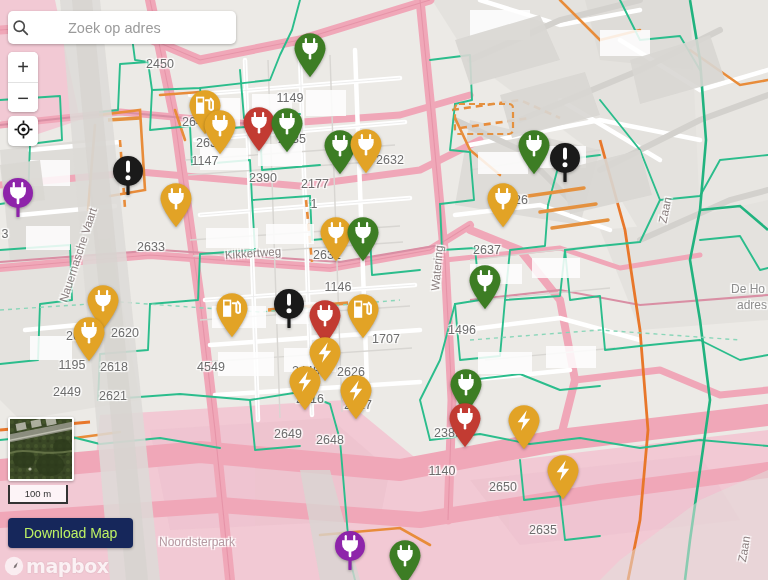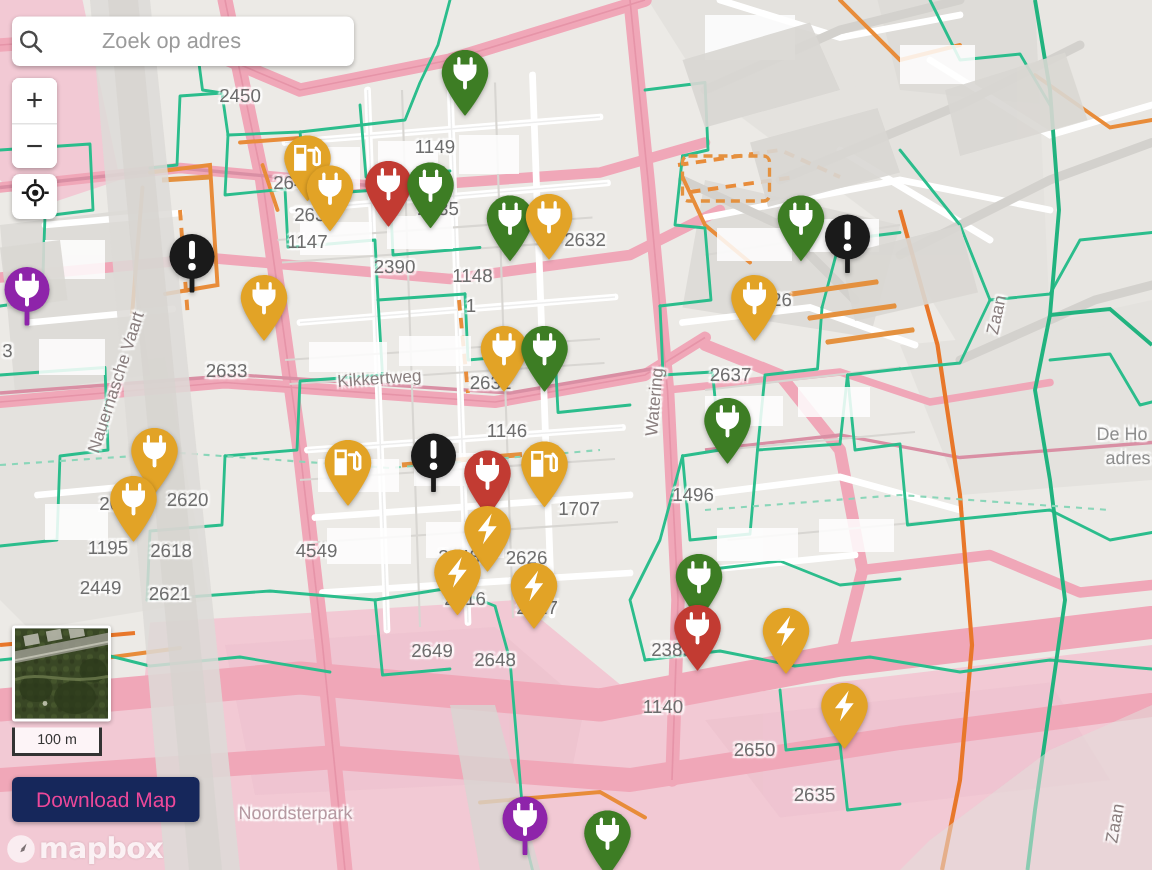--- a/index.html
+++ b/index.html
@@ -82,21 +82,21 @@
     position:absolute;left:8px;top:485px;width:56px;height:17px;
     background:rgba(255,255,255,.80);
     border:2px solid #333;border-top:0;
     font-size:9.5px;color:#333;display:flex;align-items:center;
     justify-content:center;font-family:"Liberation Sans",sans-serif;
   }
 
   
   #dlbtn{
     position:absolute;left:8px;top:518px;height:30px;padding:0 16px;
-    background:#16275b;color:#ec4899;border:0;border-radius:4px;cursor:pointer;
+    background:#16275b;color:#bef264;border:0;border-radius:4px;cursor:pointer;
     font-size:14px;font-family:"Liberation Sans",sans-serif;
     box-shadow:0 1px 3px rgba(0,0,0,.3);
   }
 
   
   #mapboxlogo{
     position:absolute;left:4px;bottom:3px;height:22px;display:flex;
     align-items:center;opacity:.75;pointer-events:auto;cursor:pointer;
   }
   #mapboxlogo .wm{font-size:19px;font-weight:bold;color:#fff;
@@ -351,21 +351,21 @@
 
     <div id="map-labels">
         <div class="lbl" style="left: 160px; top: 64px; transform: translate(-50%, -50%);">2450</div>
         <div class="lbl" style="left: 290px; top: 98px; transform: translate(-50%, -50%);">1149</div>
         <div class="lbl" style="left: 196px; top: 122px; transform: translate(-50%, -50%);">2645</div>
         <div class="lbl" style="left: 210px; top: 143px; transform: translate(-50%, -50%);">2634</div>
         <div class="lbl" style="left: 292px; top: 139px; transform: translate(-50%, -50%);">2635</div>
         <div class="lbl" style="left: 390px; top: 160px; transform: translate(-50%, -50%);">2632</div>
         <div class="lbl" style="left: 205px; top: 161px; transform: translate(-50%, -50%);">1147</div>
         <div class="lbl" style="left: 263px; top: 178px; transform: translate(-50%, -50%);">2390</div>
-        <div class="lbl" style="left: 315px; top: 184px; transform: translate(-50%, -50%);">1148</div>
+        <div class="lbl" style="left: 315px; top: 184px; transform: translate(-50%, -50%);">2177</div>
         <div class="lbl" style="left: 314px; top: 204px; transform: translate(-50%, -50%);">1</div>
         <div class="lbl" style="left: 514px; top: 200px; transform: translate(-50%, -50%);">2526</div>
         <div class="lbl" style="left: 487px; top: 250px; transform: translate(-50%, -50%);">2637</div>
         <div class="lbl" style="left: 151px; top: 247px; transform: translate(-50%, -50%);">2633</div>
         <div class="lbl" style="left: 327px; top: 255px; transform: translate(-50%, -50%);">2631</div>
         <div class="lbl" style="left: 338px; top: 287px; transform: translate(-50%, -50%);">1146</div>
         <div class="lbl" style="left: 462px; top: 330px; transform: translate(-50%, -50%);">1496</div>
         <div class="lbl" style="left: 80px; top: 336px; transform: translate(-50%, -50%);">2617</div>
         <div class="lbl" style="left: 125px; top: 333px; transform: translate(-50%, -50%);">2620</div>
         <div class="lbl" style="left: 386px; top: 339px; transform: translate(-50%, -50%);">1707</div>
@@ -375,21 +375,21 @@
         <div class="lbl" style="left: 306px; top: 371px; transform: translate(-50%, -50%);">2448</div>
         <div class="lbl" style="left: 351px; top: 372px; transform: translate(-50%, -50%);">2626</div>
         <div class="lbl" style="left: 67px; top: 392px; transform: translate(-50%, -50%);">2449</div>
         <div class="lbl" style="left: 113px; top: 396px; transform: translate(-50%, -50%);">2621</div>
         <div class="lbl" style="left: 310px; top: 399px; transform: translate(-50%, -50%);">2416</div>
         <div class="lbl" style="left: 358px; top: 405px; transform: translate(-50%, -50%);">2627</div>
         <div class="lbl" style="left: 288px; top: 434px; transform: translate(-50%, -50%);">2649</div>
         <div class="lbl" style="left: 330px; top: 440px; transform: translate(-50%, -50%);">2648</div>
         <div class="lbl" style="left: 448px; top: 433px; transform: translate(-50%, -50%);">2389</div>
         <div class="lbl" style="left: 442px; top: 471px; transform: translate(-50%, -50%);">1140</div>
-        <div class="lbl" style="left: 503px; top: 500px; transform: translate(-50%, -50%);">2650</div>
+        <div class="lbl" style="left: 503px; top: 487px; transform: translate(-50%, -50%);">2650</div>
         <div class="lbl" style="left: 543px; top: 530px; transform: translate(-50%, -50%);">2635</div>
         <div class="lbl" style="left: 5px; top: 234px; transform: translate(-50%, -50%);">3</div>
         <div class="lbl street" style="left: 78px; top: 255px; transform: translate(-50%, -50%) rotate(-72deg);">Nauernasche Vaart</div>
         <div class="lbl street" style="left: 253px; top: 253px; transform: translate(-50%, -50%) rotate(-4deg);">Kikkertweg</div>
         <div class="lbl street" style="left: 437px; top: 268px; transform: translate(-50%, -50%) rotate(-85deg);">Watering</div>
         <div class="lbl street" style="left: 665px; top: 210px; transform: translate(-50%, -50%) rotate(-78deg);">Zaan</div>
         <div class="lbl street" style="left: 744px; top: 549px; transform: translate(-50%, -50%) rotate(-80deg);">Zaan</div>
         <div class="lbl park" style="left: 197px; top: 542px; transform: translate(-50%, -50%);">Noordsterpark</div>
         <div class="lbl place" style="left: 748px; top: 289px; transform: translate(-50%, -50%);">De Ho</div>
         <div class="lbl place" style="left: 752px; top: 305px; transform: translate(-50%, -50%);">adres</div>

